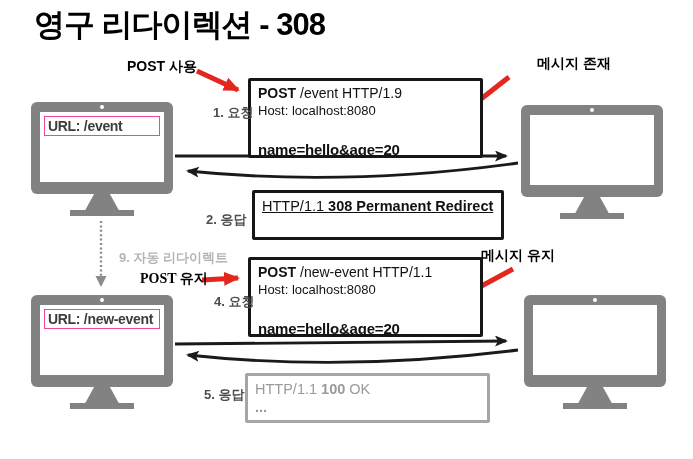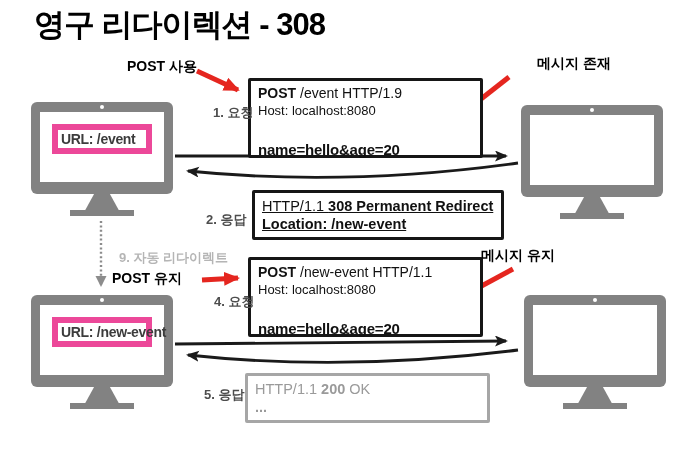--- a/index.html
+++ b/index.html
@@ -13,21 +13,21 @@
   }
   
   .monitor{position:absolute;}
   .m-body{position:relative;background:#828282;border-radius:6px;width:142px;height:92px;}
   .m-dot{position:absolute;top:3px;left:50%;transform:translateX(-50%);
     width:4px;height:4px;border-radius:50%;background:#fff;}
   .m-screen{position:absolute;left:9px;top:10px;right:9px;bottom:12px;background:#fff;}
   .m-neck{width:44px;height:16px;margin:0 auto;background:#828282;
     clip-path:polygon(32% 0,68% 0,88% 100%,12% 100%);}
   .m-base{width:64px;height:6px;margin:0 auto;background:#828282;}
-  .url-bar{margin:12px;border:6px solid #ec4899;padding:1px 3px;font-weight:bold;
+  .url-bar{margin:4px;border:1px solid #ec4899;padding:1px 3px;font-weight:bold;
     font-size:14px;color:#3c3c3c;white-space:nowrap;letter-spacing:-0.3px;}
   
   .http-box{position:absolute;border:3px solid #161616;border-radius:2px;background:#fff;
     padding:4px 7px;font-size:14px;color:#111;line-height:1.25;white-space:nowrap;}
   .http-box .body-line{font-size:15px;font-weight:bold;margin-top:22px;letter-spacing:-0.2px;}
   .http-box.muted{border-color:#a6a6a6;color:#9a9a9a;}
   .b{font-weight:bold;}
   
   .step-label{position:absolute;font-weight:bold;font-size:13px;color:#4d4d4d;white-space:nowrap;}
   .annot{position:absolute;font-weight:bold;font-size:14px;color:#000;white-space:nowrap;}
@@ -109,38 +109,37 @@
   </div>
 
   <div class="http-box" style="left:248px;top:78px;width:215px;height:66px;">
     <div><span class="b">POST</span><span> /event HTTP/1.9</span></div>
     <div style="font-size:13px;">Host: localhost:8080</div>
     <div class="body-line">name=hello&amp;age=20</div>
   </div>
 
   <div class="http-box" style="left:252px;top:190px;width:232px;height:36px;font-size:14.5px;text-decoration:underline;">
     <div><span>HTTP/1.1 </span><span class="b">308 Permanent Redirect</span></div>
-    <div class="b">Location: /new-event</div>
   </div>
 
   <div class="http-box" style="left:248px;top:257px;width:215px;height:66px;">
     <div><span class="b">POST</span><span> /new-event HTTP/1.1</span></div>
     <div style="font-size:13px;">Host: localhost:8080</div>
     <div class="body-line">name=hello&amp;age=20</div>
   </div>
 
   <div class="http-box muted" style="left:245px;top:373px;width:225px;height:36px;font-size:14.5px;">
-    <div><span>HTTP/1.1 </span><span class="b">200</span><span> OK</span></div>
+    <div><span>HTTP/1.1 </span><span class="b">100</span><span> OK</span></div>
     <div class="b">...</div>
   </div>
 
   <div class="step-label" style="left:213px;top:104px;">1. 요청</div>
   <div class="step-label" style="left:206px;top:211px;text-align:center;">2. 응답</div>
   <div class="annot muted" style="left:119px;top:249px;">9. 자동 리다이렉트</div>
   <div class="step-label" style="left:214px;top:293px;">4. 요청</div>
   <div class="step-label" style="left:204px;top:386px;">5. 응답</div>
 
   <div class="annot" style="left:127px;top:58px;">POST 사용</div>
   <div class="annot" style="left:489px;top:55px;padding-left:48px;">메시지 존재</div>
-  <div class="annot" style="left:112px;top:270px;">POST 유지</div>
+  <div class="annot" style="left:140px;top:270px;font-family:Liberation Serif, serif;">POST 유지</div>
   <div class="annot" style="left:481px;top:247px;">메시지 유지</div>
 
 </div>
 
 </body></html>

